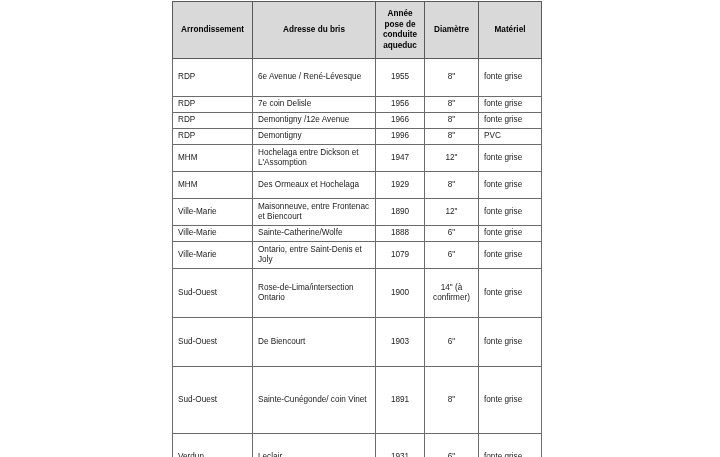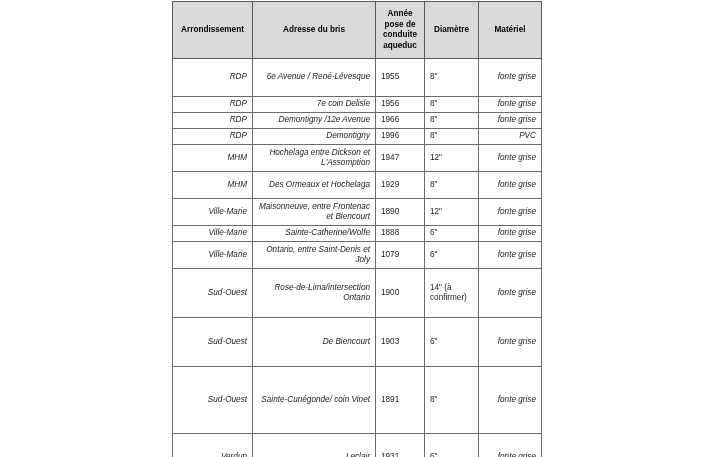--- a/index.html
+++ b/index.html
@@ -42,22 +42,22 @@
     border-color: #5a5a5a;
     padding: 4px 3px;
   }
   
   col.c-arr  { width: 80px; }
   col.c-adr  { width: 123px; }
   col.c-ann  { width: 49px; }
   col.c-dia  { width: 54px; }
   col.c-mat  { width: 63px; }
 
-  td.arr, td.adr, td.mat { text-align: right; font-style: italic; }
-  td.ann, td.dia { text-align: left; }
+  td.arr, td.adr, td.mat { text-align: left; }
+  td.ann, td.dia { text-align: center; }
 
   
   tr.h-tall1 td { height: 37px; }
   tr.h-thin  td { height: 15px; }
   tr.h-mid   td { height: 26px; }
   tr.h-big   td { height: 48px; }
   tr.h-huge  td { height: 66px; }
   tr.h-last  td { height: 46px; }
   thead tr th { height: 48px; }
 </style>

